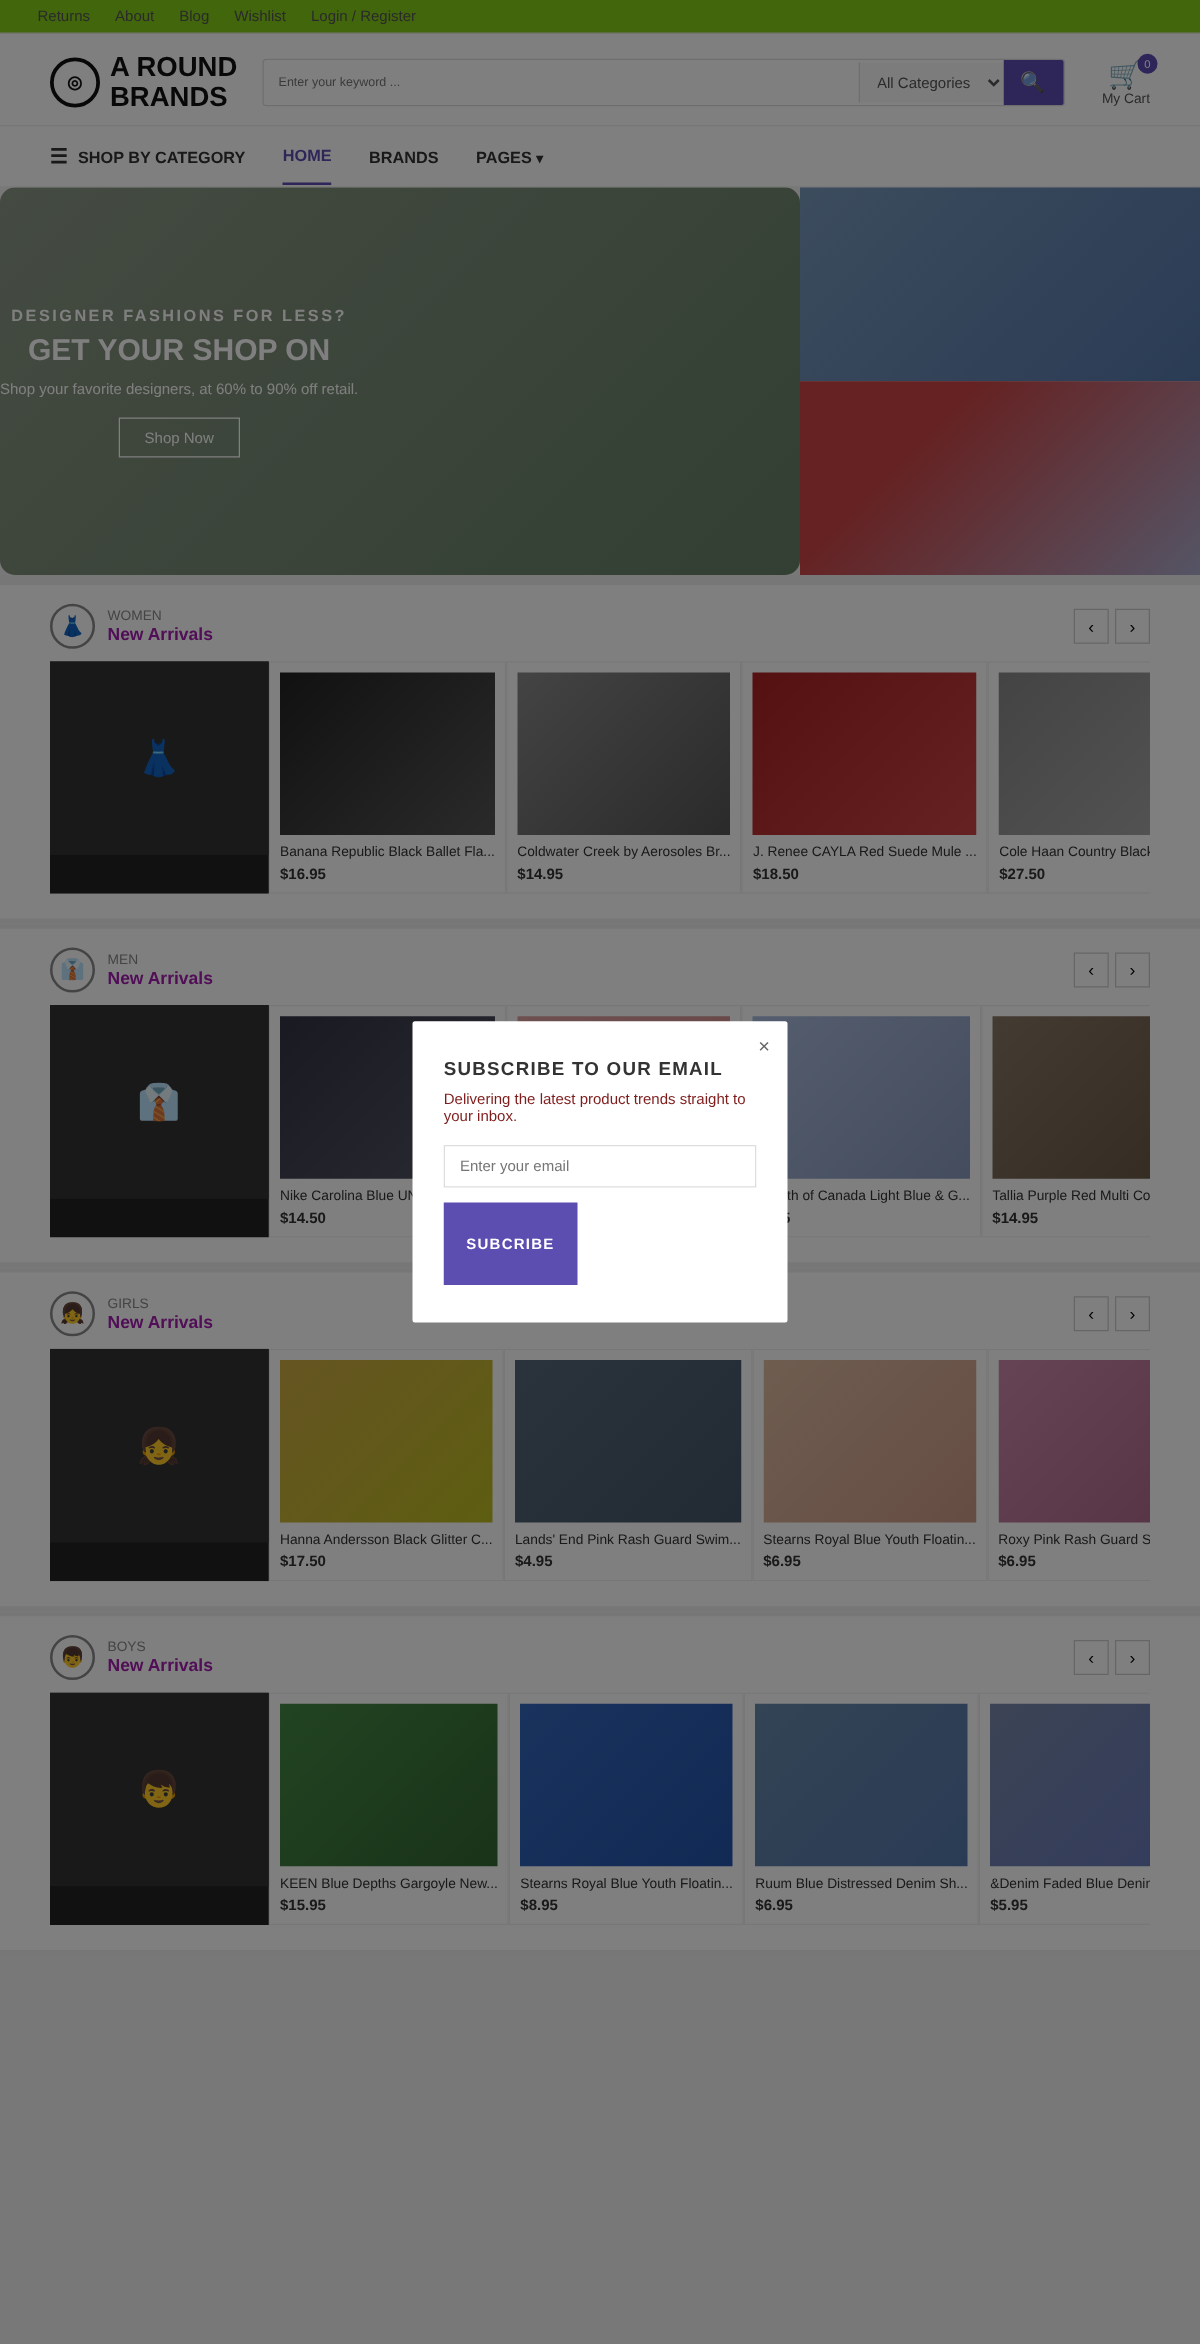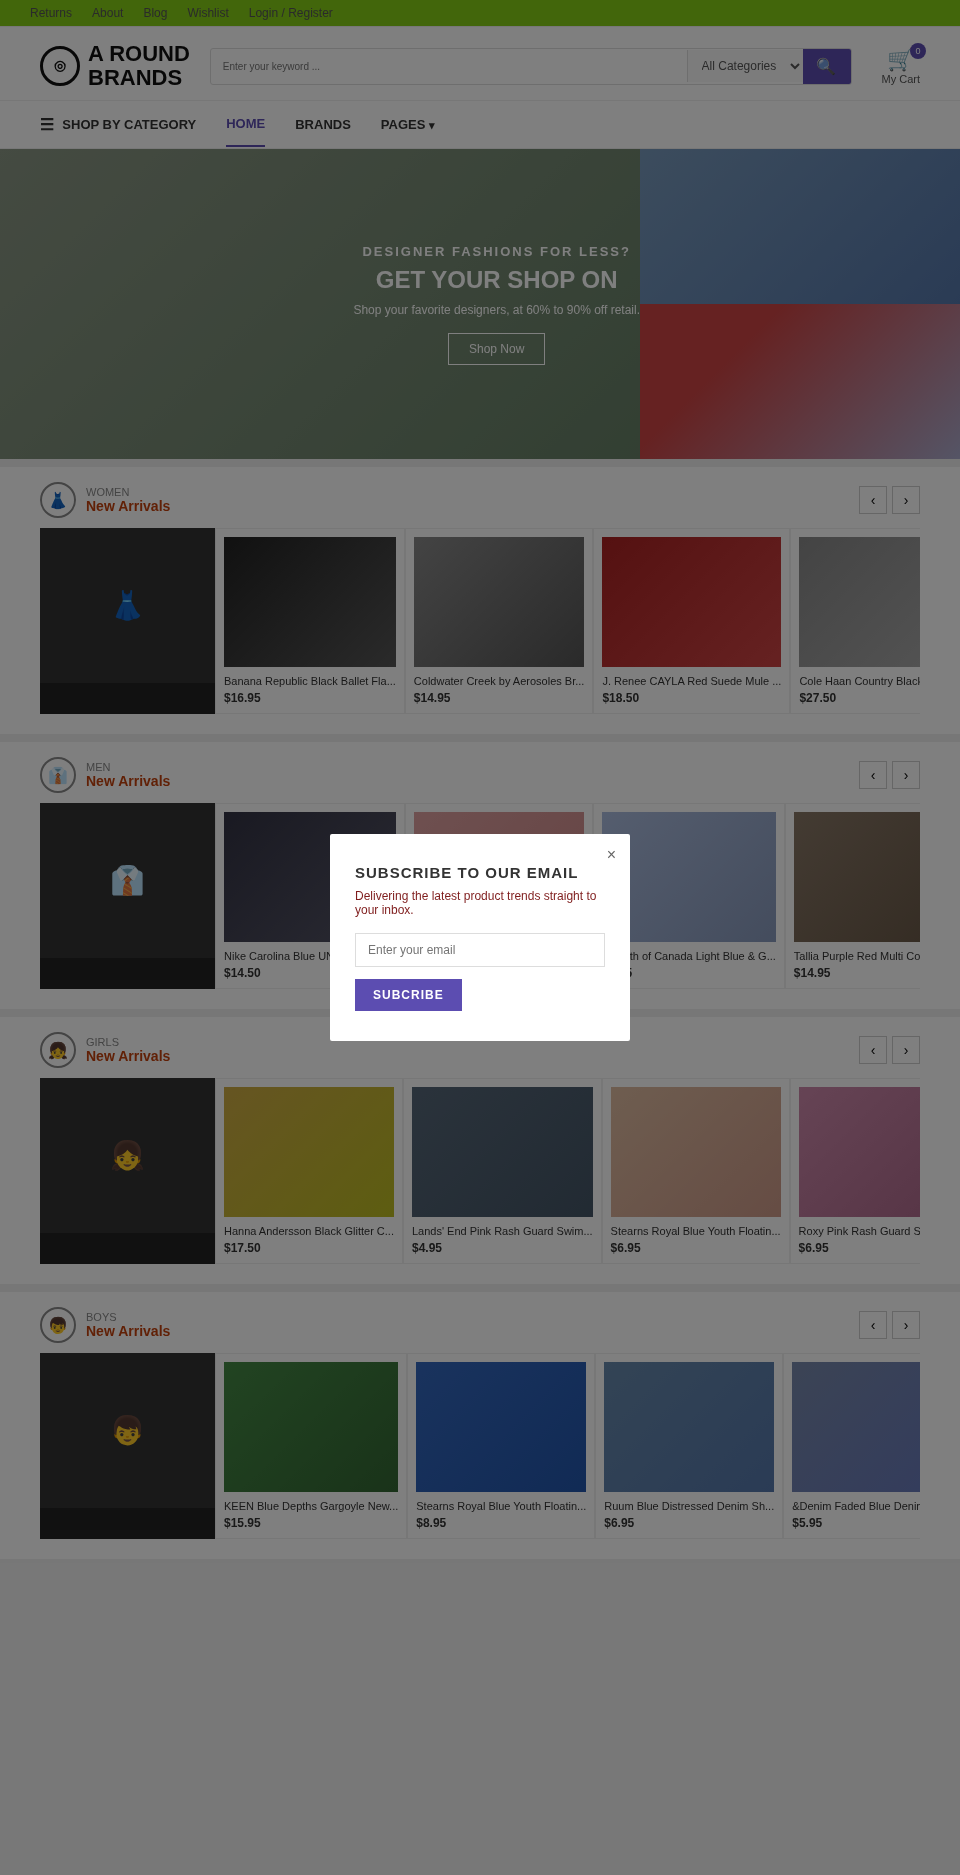--- a/index.html
+++ b/index.html
@@ -24,60 +24,60 @@
     
     .nav { background: #fff; border-top: 1px solid #eee; border-bottom: 1px solid #eee; padding: 0 40px; display: flex; align-items: center; gap: 30px; }
     .nav-shop { display: flex; align-items: center; gap: 8px; font-size: 13px; font-weight: 600; color: #333; padding: 14px 0; cursor: pointer; }
     .nav-menu-icon { font-size: 16px; }
     .nav-link { font-size: 13px; font-weight: 600; color: #333; text-decoration: none; padding: 14px 0; cursor: pointer; }
     .nav-link.active { color: #5c4db1; border-bottom: 2px solid #5c4db1; }
     .nav-link-arrow { font-size: 11px; }
 
     
     .hero { margin: 0; display: flex; gap: 0; }
-    .hero-main { flex: 2; background: #c8c8c8; min-height: 310px; position: relative; display: flex; align-items: center; justify-content: flex-end; overflow: hidden; }
+    .hero-main { flex: 2; background: #c8c8c8; min-height: 310px; position: relative; display: flex; align-items: center; justify-content: flex-start; overflow: hidden; border-radius: 12px; }
     .hero-main-overlay { position: absolute; top: 0; left: 0; right: 0; bottom: 0; background: rgba(0,0,0,0.25); }
     .hero-text { position: relative; z-index: 2; text-align: center; color: #fff; }
     .hero-subtitle { font-size: 13px; letter-spacing: 2px; font-weight: 600; margin-bottom: 8px; }
     .hero-title { font-size: 24px; font-weight: 900; line-height: 1.1; margin-bottom: 10px; }
     .hero-desc { font-size: 12px; margin-bottom: 16px; }
     .hero-btn { background: transparent; border: 1px solid #fff; color: #fff; padding: 8px 20px; font-size: 12px; cursor: pointer; }
     .hero-right { flex: 1; display: flex; flex-direction: column; gap: 0; }
     .hero-right-img { flex: 1; background: #a0b0c0; min-height: 155px; }
     .hero-right-img.beach { background: linear-gradient(135deg, #7899bb 0%, #5577aa 100%); }
     .hero-right-img.couple { background: linear-gradient(135deg, #cc4444 30%, #aaaacc 100%); }
 
     
     .section { background: #fff; margin: 0; padding: 15px 0 20px; border-top: 4px solid #eee; }
     .section-inner { padding: 0 40px; }
     .section-header { display: flex; align-items: center; gap: 10px; margin-bottom: 10px; }
     .section-icon { width: 36px; height: 36px; border: 2px solid #888; border-radius: 50%; display: flex; align-items: center; justify-content: center; font-size: 16px; }
     .section-title-block { display: flex; flex-direction: column; }
     .section-category { font-size: 11px; color: #888; }
-    .section-label { font-size: 14px; font-weight: 700; color: #c2410c; }
+    .section-label { font-size: 14px; font-weight: 700; color: #a21caf; }
     .section-nav { margin-left: auto; display: flex; gap: 5px; }
     .section-nav-btn { width: 28px; height: 28px; border: 1px solid #ccc; background: #fff; cursor: pointer; font-size: 14px; display: flex; align-items: center; justify-content: center; }
 
     
     .products-row { display: flex; gap: 0; overflow: hidden; }
     .product-category-card { width: 175px; min-width: 175px; background: #222; position: relative; overflow: hidden; }
     .product-category-bg-placeholder { width: 175px; height: 155px; background: #444; }
     .product-card { flex: 1; border: 1px solid #eee; padding: 8px; cursor: pointer; background: #fff; }
     .product-img-placeholder { width: 100%; height: 130px; background: #e8e8e8; display: flex; align-items: center; justify-content: center; margin-bottom: 8px; overflow: hidden; }
     .product-name { font-size: 11px; color: #333; margin-bottom: 4px; overflow: hidden; text-overflow: ellipsis; white-space: nowrap; }
     .product-price { font-size: 12px; font-weight: 700; color: #333; }
 
     
     .modal-overlay { position: fixed; top: 0; left: 0; right: 0; bottom: 0; background: rgba(0,0,0,0.5); z-index: 100; display: flex; align-items: center; justify-content: center; }
     .modal { background: #fff; width: 300px; padding: 30px 25px; position: relative; border-radius: 2px; }
     .modal-close { position: absolute; top: 12px; right: 14px; font-size: 16px; cursor: pointer; color: #666; background: none; border: none; }
     .modal-title { font-size: 15px; font-weight: 700; letter-spacing: 1px; margin-bottom: 8px; color: #333; text-transform: uppercase; }
     .modal-desc { font-size: 12px; color: #7f1d1d; margin-bottom: 16px; }
     .modal-input { width: 100%; border: 1px solid #ddd; padding: 9px 12px; font-size: 12px; outline: none; color: #999; margin-bottom: 12px; }
-    .modal-submit { background: #5c4db1; color: #fff; border: none; padding: 9px 18px; font-size: 12px; font-weight: 700; letter-spacing: 1px; cursor: pointer; text-transform: uppercase; }
+    .modal-submit { background: #5c4db1; color: #fff; border: none; padding: 26px 18px; font-size: 12px; font-weight: 700; letter-spacing: 1px; cursor: pointer; text-transform: uppercase; }
 
     
     .img-bg-family { background: linear-gradient(135deg, #b8c8b0 0%, #88aa88 100%); }
     .img-bg-shoes-black { background: linear-gradient(135deg, #222 0%, #555 100%); }
     .img-bg-shoes-heel { background: linear-gradient(135deg, #888 0%, #555 100%); }
     .img-bg-shoes-red { background: linear-gradient(135deg, #aa2222 0%, #cc4444 100%); }
     .img-bg-shoes-sandal { background: linear-gradient(135deg, #888 0%, #aaa 100%); }
     .img-bg-pants { background: linear-gradient(135deg, #334 0%, #556 100%); }
     .img-bg-shirt-pink { background: linear-gradient(135deg, #dda0a0 0%, #cc8888 100%); }
     .img-bg-shirt-blue { background: linear-gradient(135deg, #aabbdd 0%, #8899bb 100%); }

